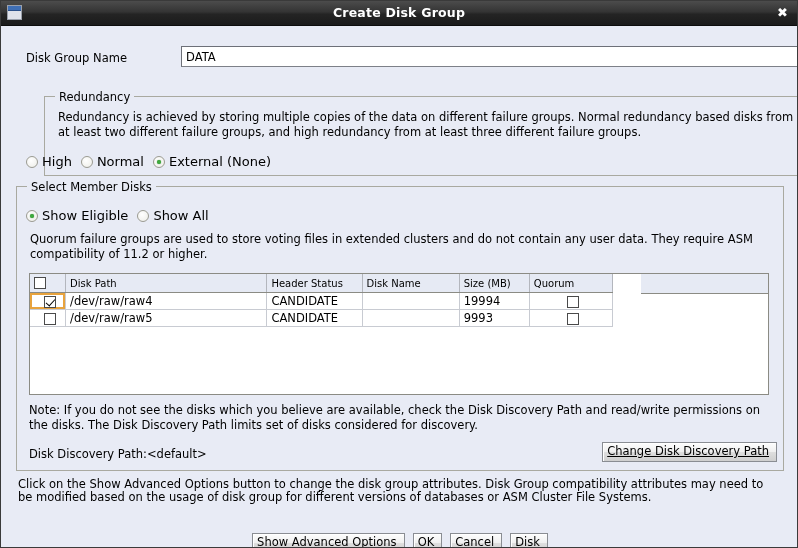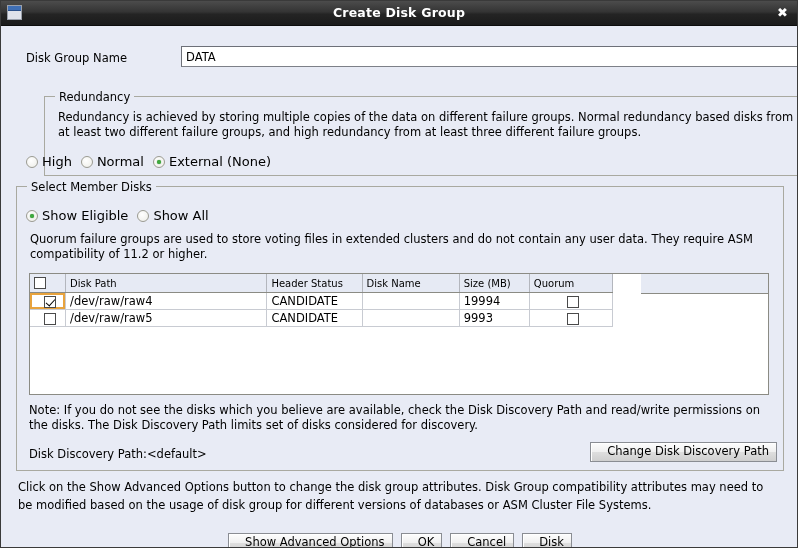--- a/index.html
+++ b/index.html
@@ -256,36 +256,37 @@
     font-size: 11.5px;
   }
 
   button.jb {
     font-family: "DejaVu Sans", sans-serif;
     font-size: 11.5px;
     color: #000;
     background: linear-gradient(to bottom, #fdfdfd 0%, #f0f0f0 48%, #dedede 52%, #cfcfcf 100%);
     border: 1px solid #8a8d93;
     box-shadow: inset 1px 1px 0 #ffffff;
-    padding: 2px 7px 3px 16px;
+    padding: 2px 7px 3px 4px;
     cursor: pointer;
     white-space: nowrap;
     line-height: 13px;
+    text-decoration: underline;
   }
   #btn-change-ddp {
     position: absolute;
     right: 20px; top: 416px;
   }
 
   #bottom-desc {
     position: absolute;
     left: 17px; top: 452px;
     width: 760px;
     font-size: 11.5px;
-    line-height: 18px;
+    line-height: 13px;
   }
   #button-bar {
     position: absolute;
     left: 0; top: 491px;
     width: 798px;
     display: flex;
     justify-content: center;
     gap: 8px;
     margin-top: 16px;
   }

